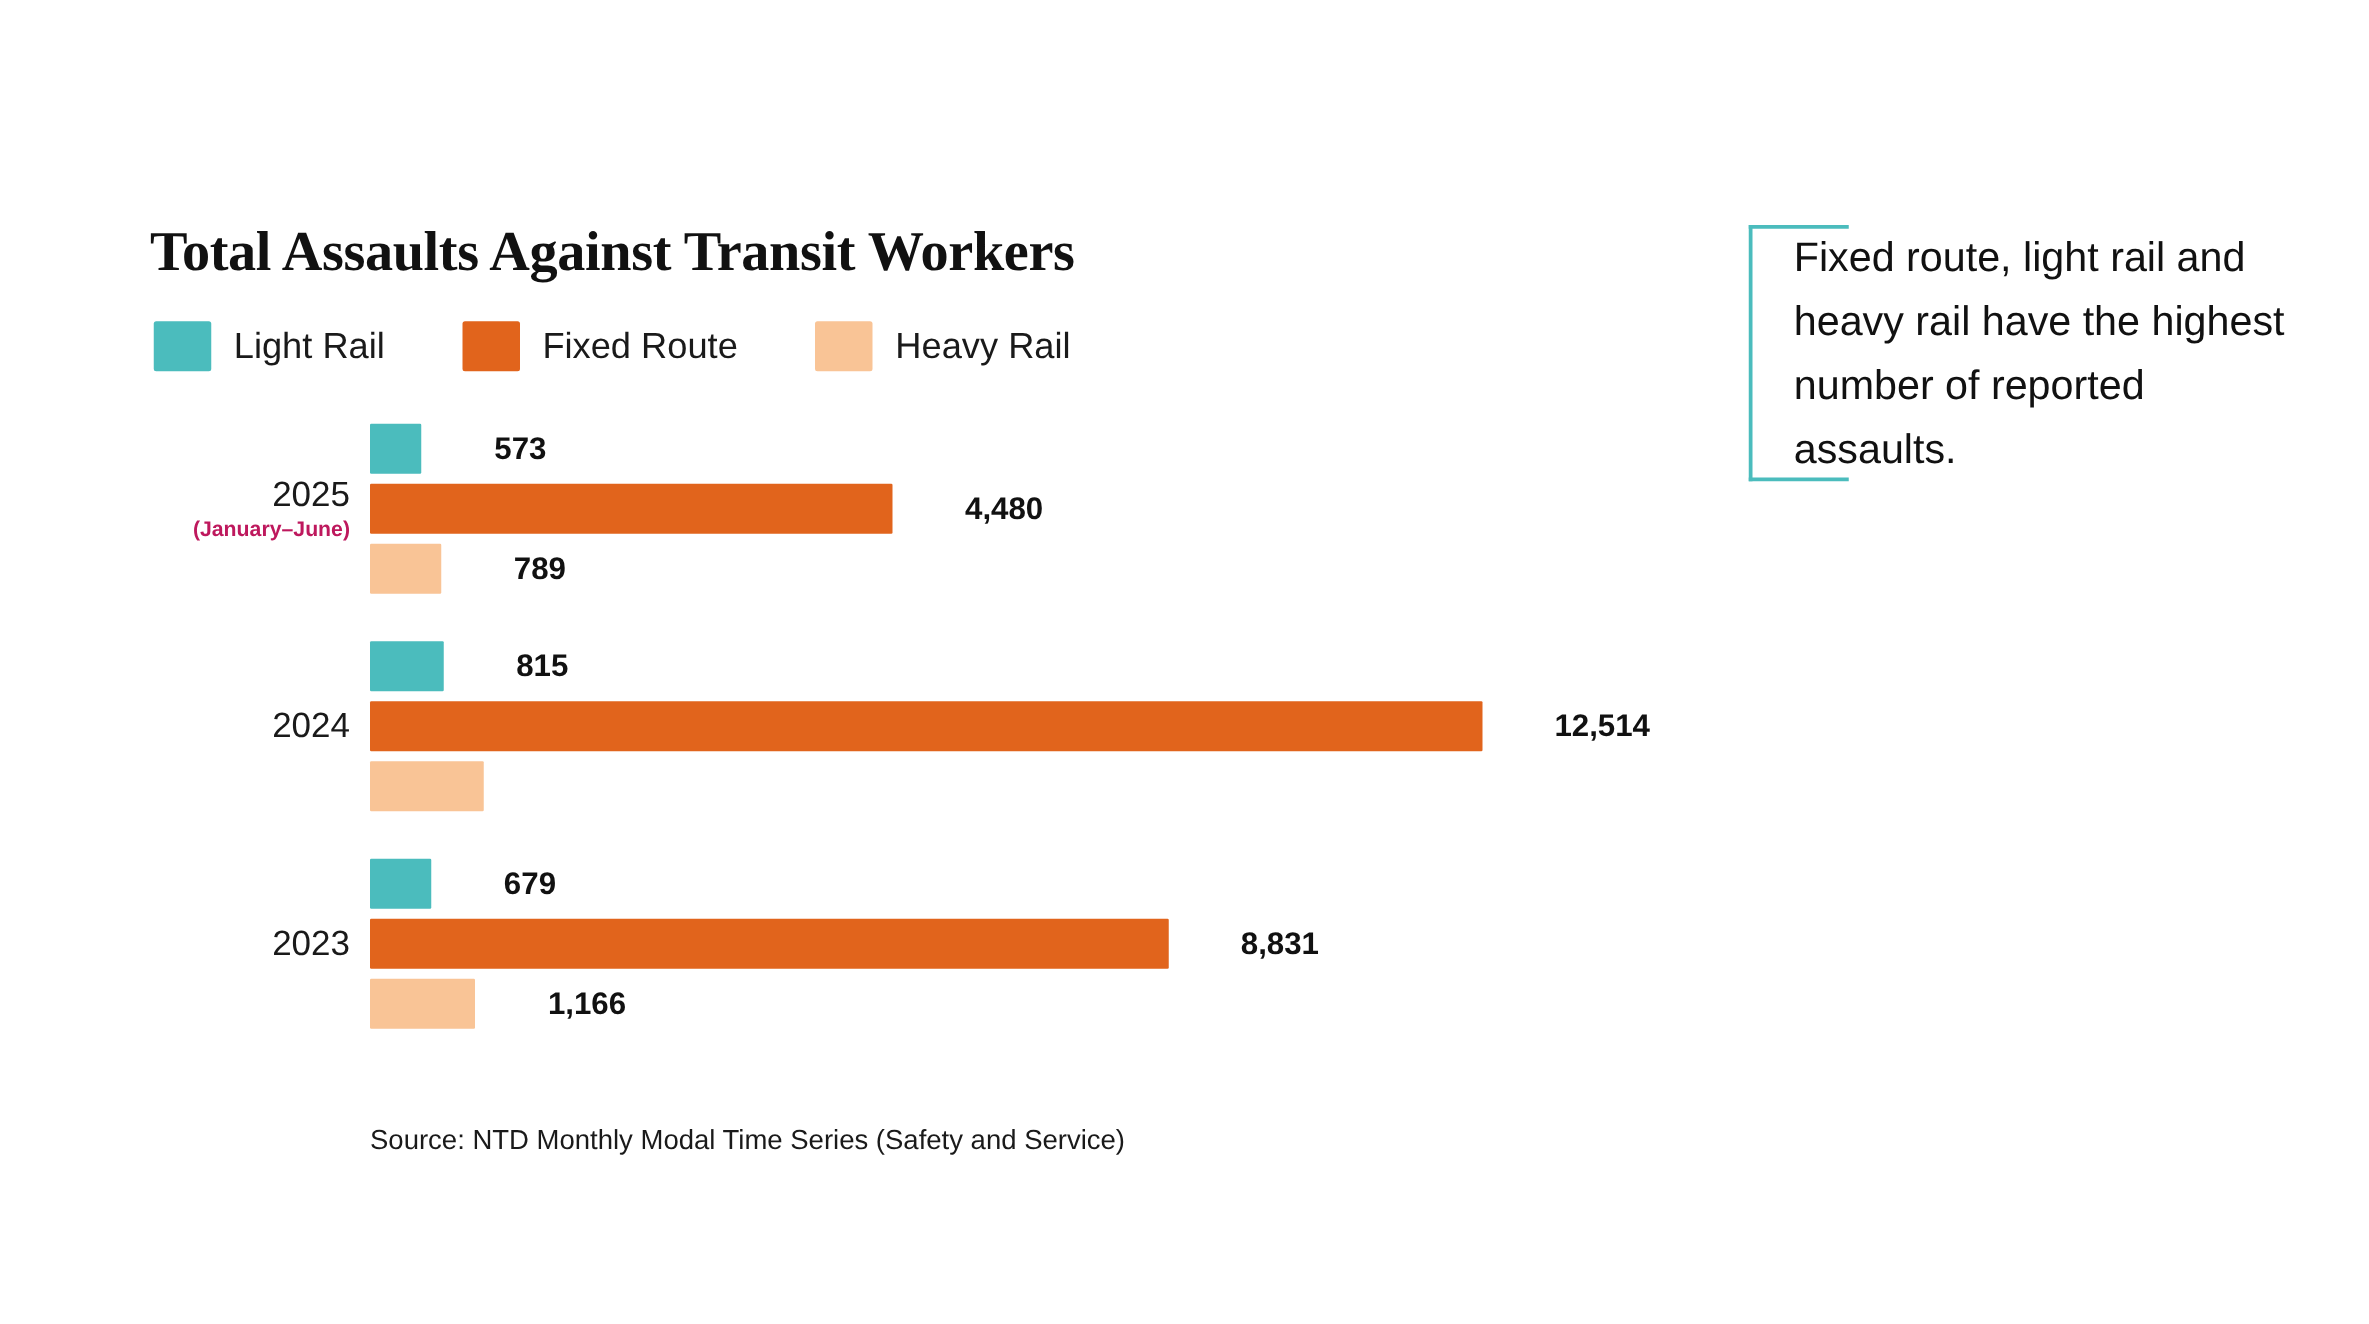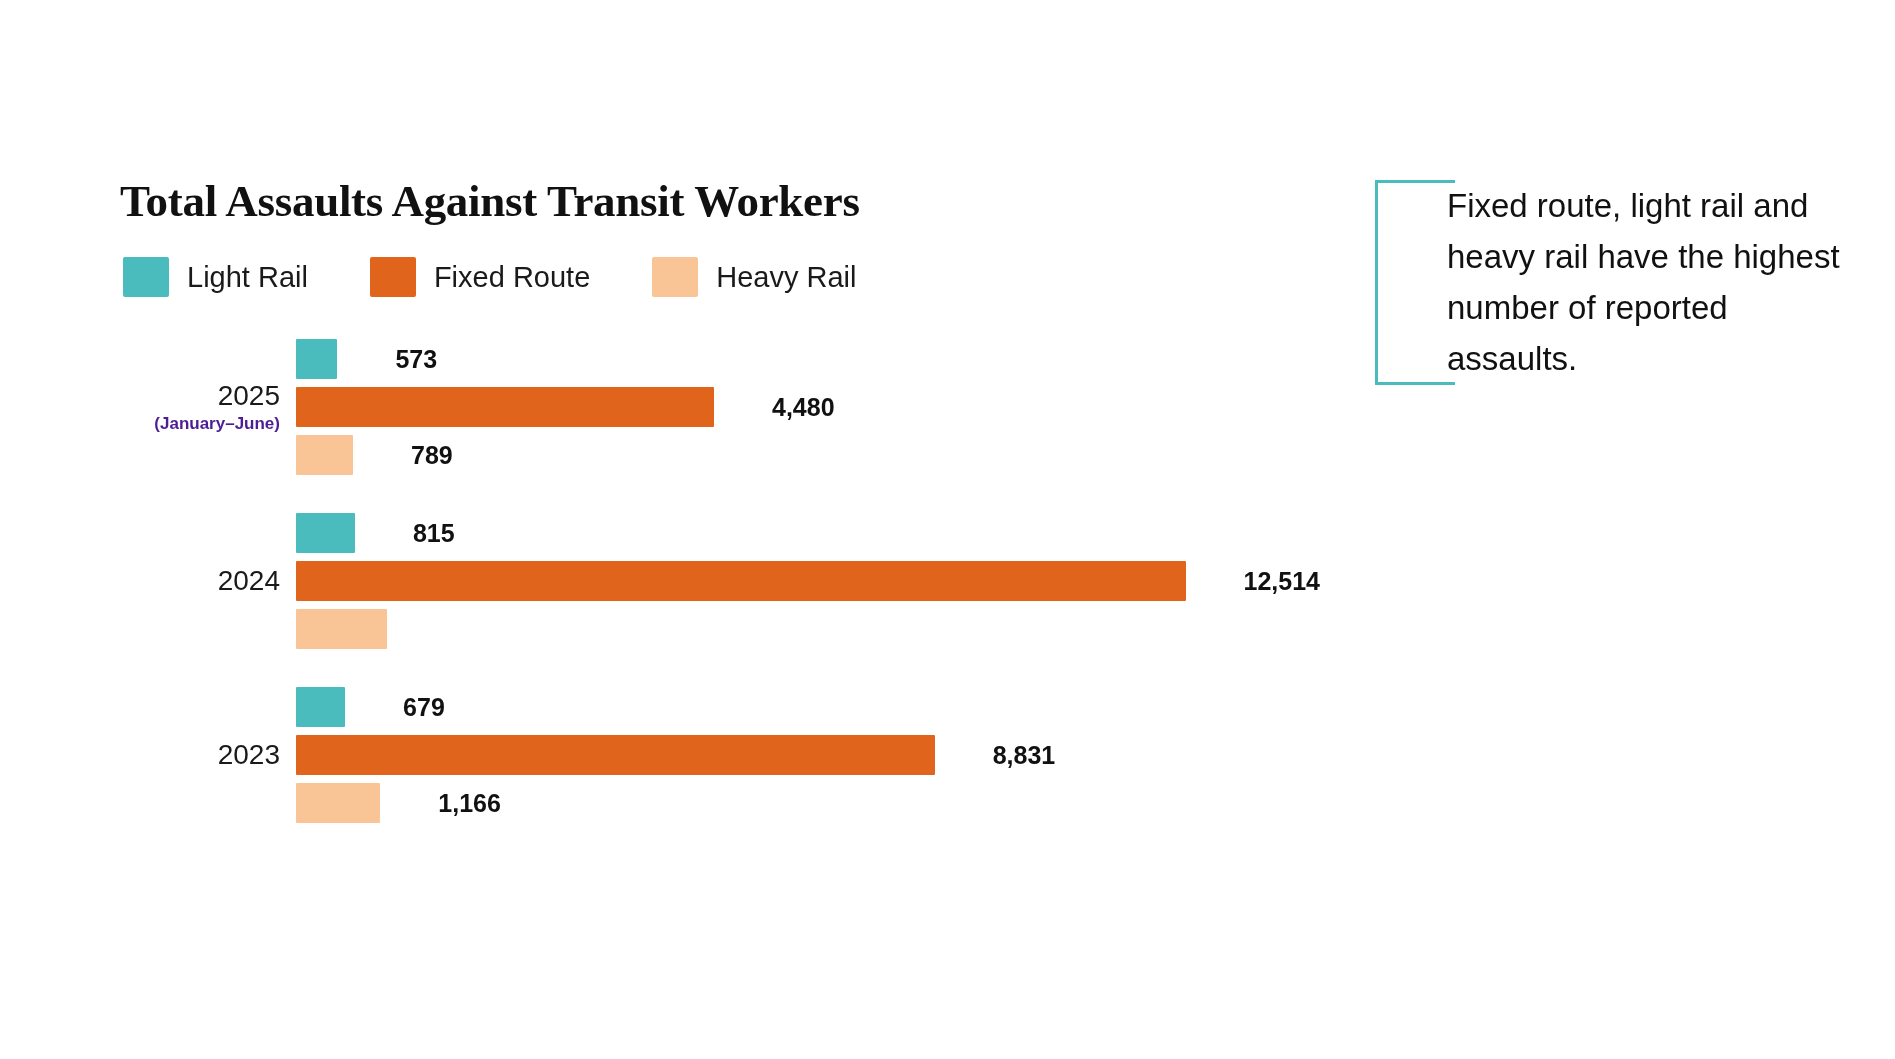--- a/index.html
+++ b/index.html
@@ -82,21 +82,21 @@
   }
   .group-label .yr {
     font-size: 28px;
     color: #1a1a1a;
     line-height: 1.1;
     display: block;
   }
   .group-label .sub {
     font-size: 17px;
     font-weight: bold;
-    color: #4c1d95;
+    color: #be185d;
     display: block;
     margin-top: 2px;
   }
 
   .bars {
     position: absolute;
     left: 176px;
     right: 0;
     top: 0;
     bottom: 0;
@@ -132,22 +132,23 @@
 
   
   .callouts {
     position: absolute;
     left: 1375px;
     top: 180px;
     width: 470px;
   }
   .callout {
     position: relative;
-    padding-left: 72px;
+    padding-left: 36px;
     margin-bottom: 86px;
+    margin-left: 24px;
   }
   .callout:last-child { margin-bottom: 0; }
   .callout .bracket {
     position: absolute;
     left: 0;
     top: 0;
     bottom: 0;
     width: 80px;
     border-left: 3px solid #4bbcbd;
     border-top: 3px solid #4bbcbd;
@@ -252,20 +253,21 @@
           </div>
           <div class="bar-row">
             <div class="bar" style="width: 84.324px; background: rgb(249, 196, 150);"></div>
             <span class="bar-value">1,166</span>
           </div>
         </div>
       </div>
 
     </div>
 
+    <div class="source">Source: NTD Monthly Modal Time Series (Safety and Service)</div>
   </div>
 
   <div class="callouts">
     <div class="callout">
       <span class="bracket" style="border-color: rgb(75, 188, 189) transparent rgb(75, 188, 189) rgb(75, 188, 189);"></span>
       <div class="callout-text">Fixed route, light rail and heavy rail have the highest number of reported assaults.</div>
     </div>
   </div>
 
 </div>

